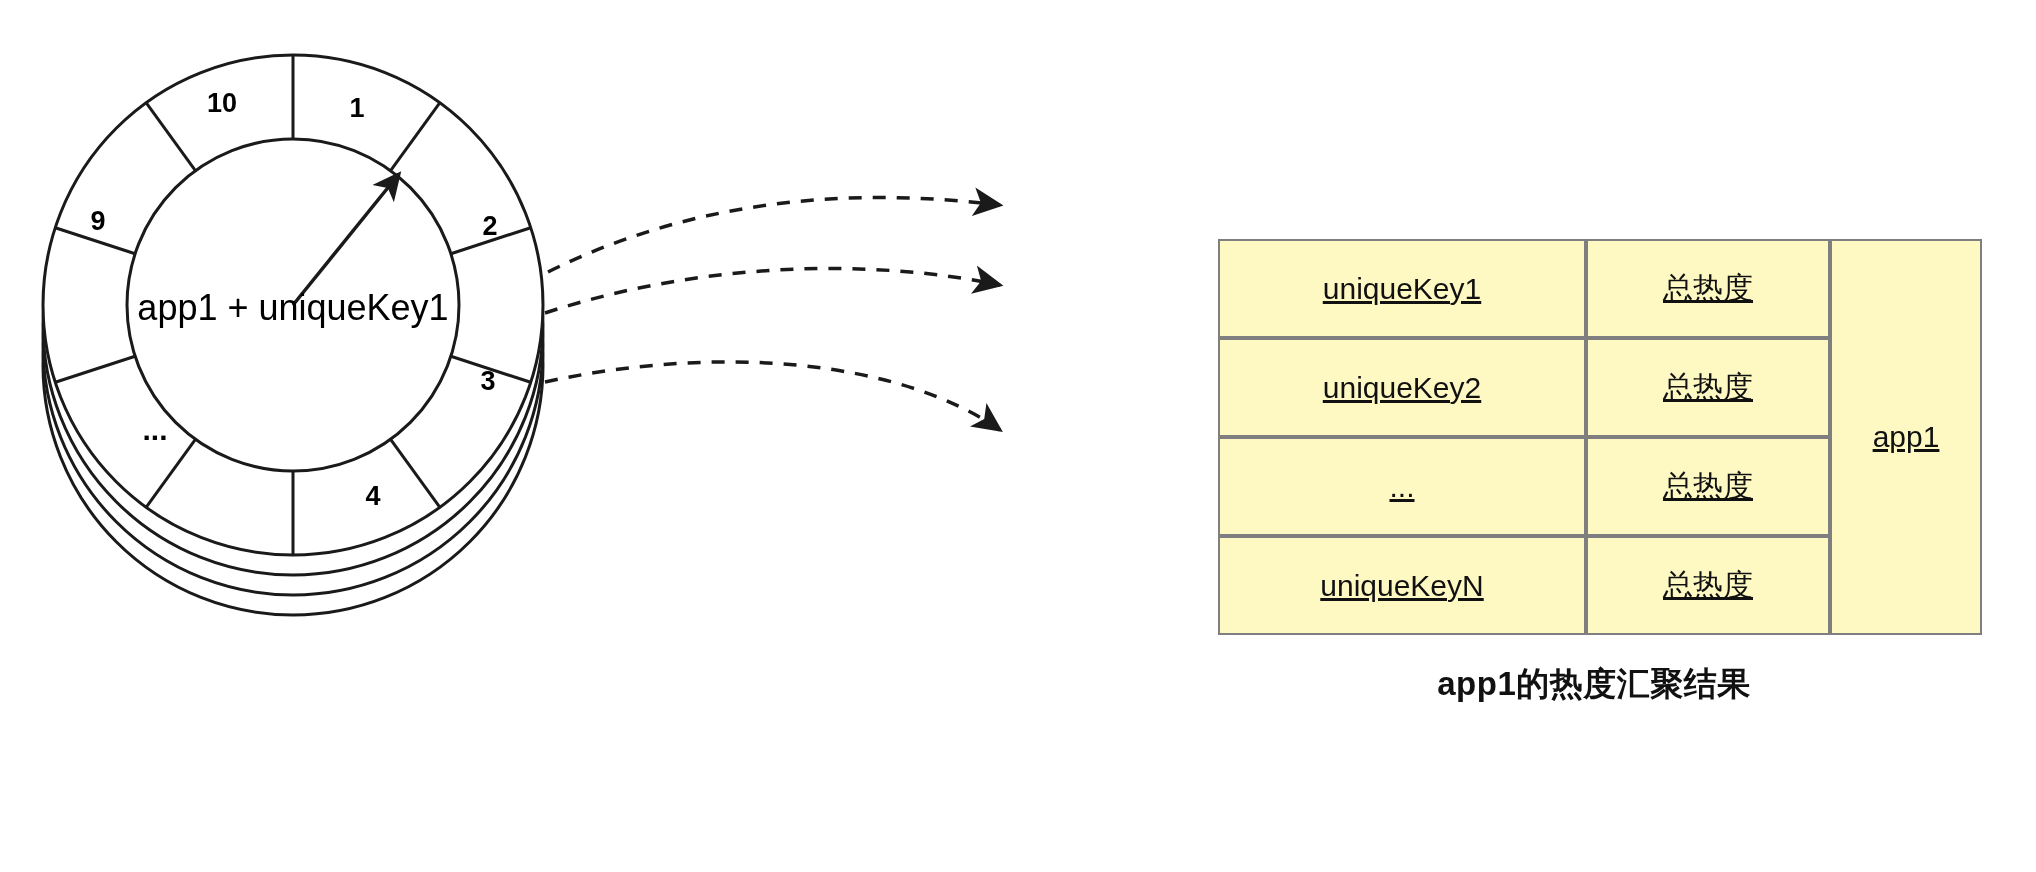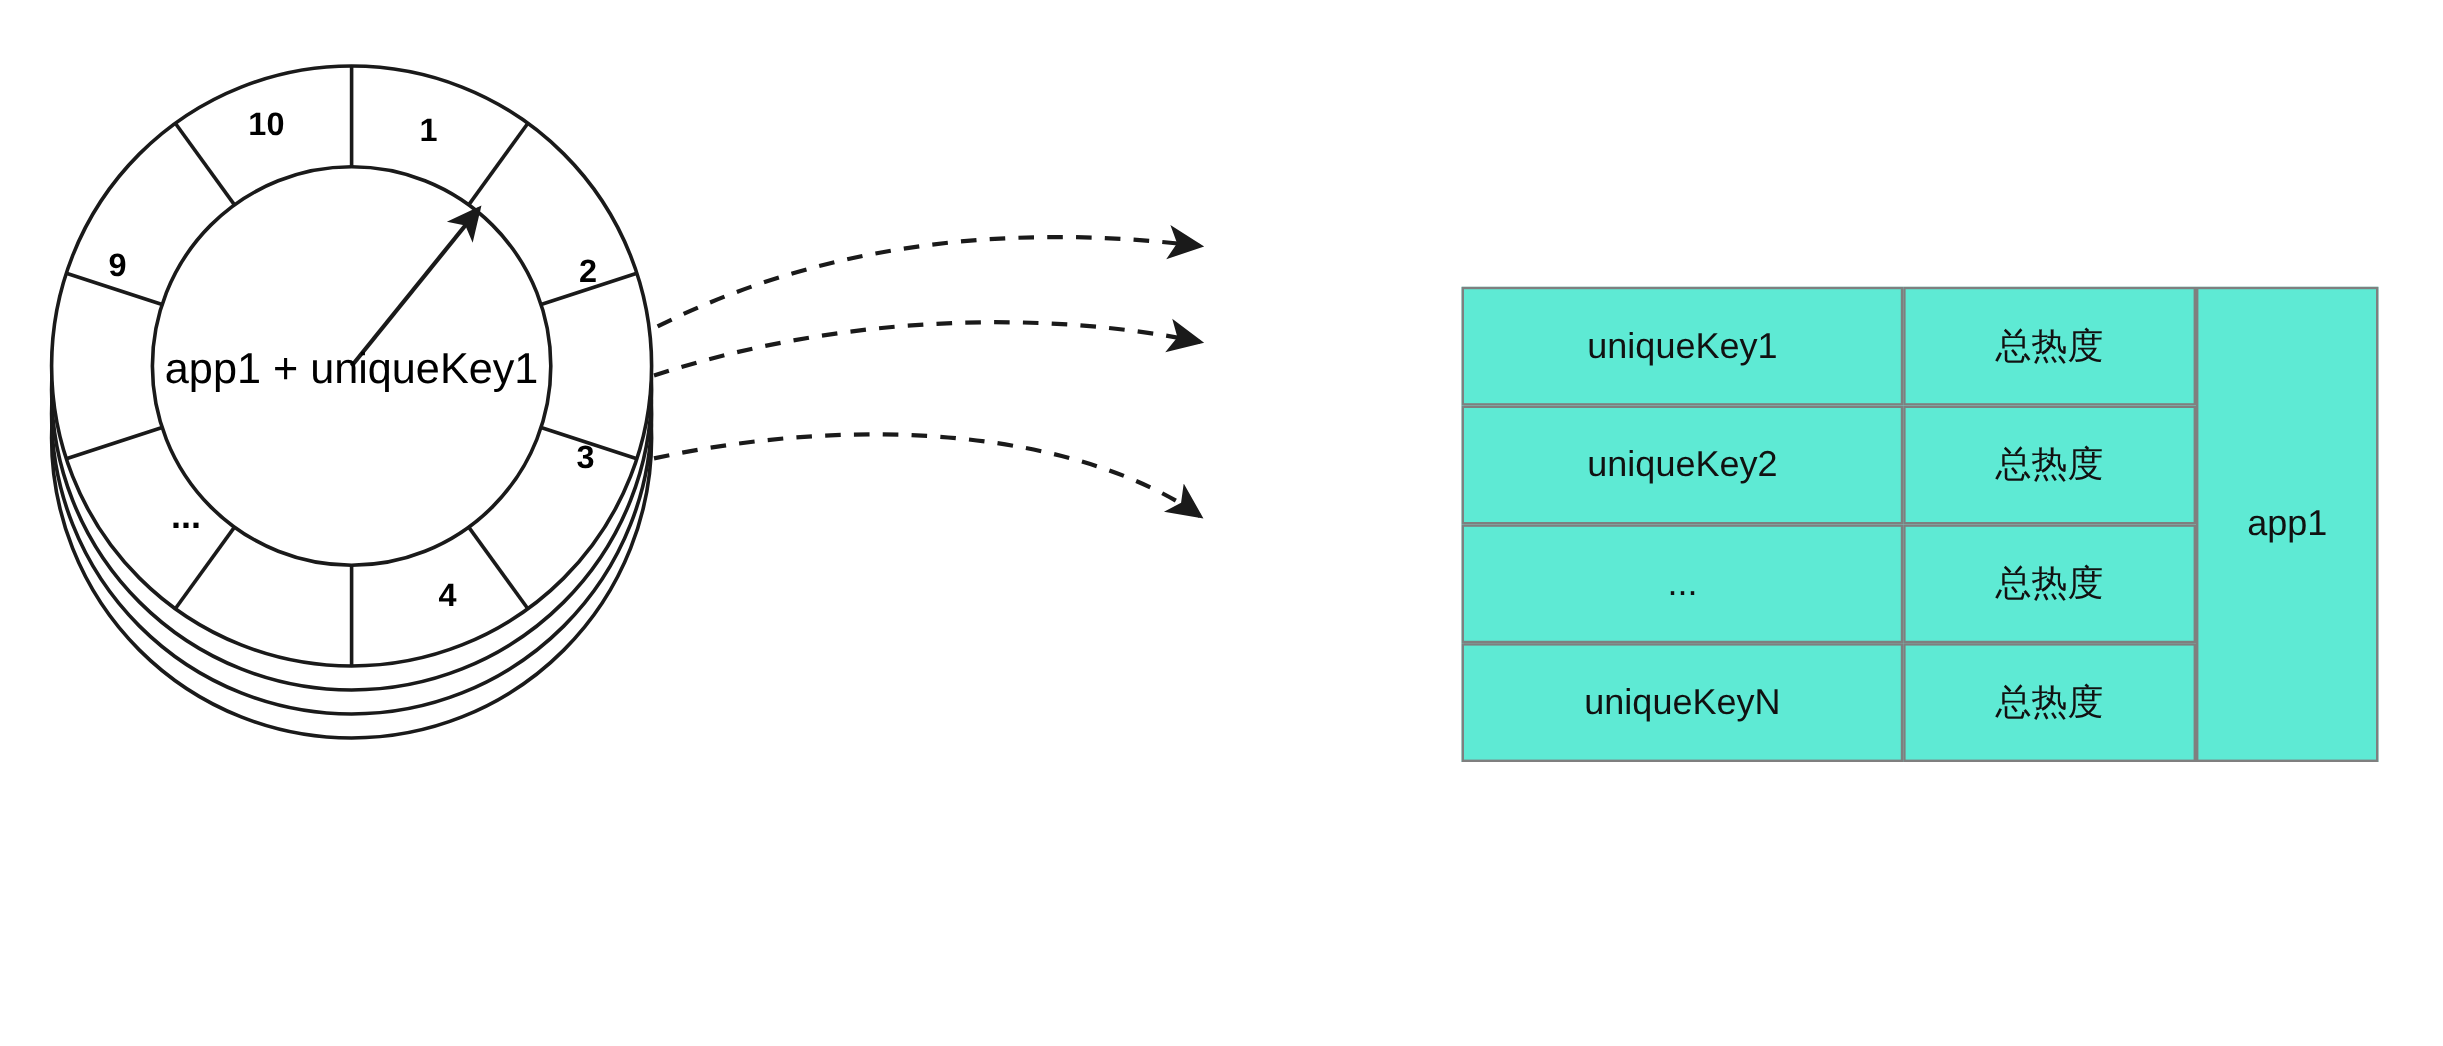--- a/index.html
+++ b/index.html
@@ -84,29 +84,30 @@
     position: absolute;
     left: 1218px;
     top: 239px;
   }
   table.agg-table {
     border-collapse: separate;
     border-spacing: 0;
     table-layout: fixed;
   }
   table.agg-table td {
-    background: #5eead4;
+    background: #fef9c3;
     border: 2px solid #7f7f7f;
     font-family: "Liberation Sans", "DejaVu Sans", sans-serif;
     font-size: 30px;
     color: #111111;
     text-align: center;
     vertical-align: middle;
     padding: 0;
     height: 95px;
+    text-decoration: underline;
   }
   td.col-key   { width: 364px; }
   td.col-heat  { width: 240px; }
   td.col-app   { width: 148px; }
 
   #agg-caption {
     position: absolute;
     left: 1218px;
     top: 662px;
     width: 752px;
@@ -216,15 +217,16 @@
           <td class="col-heat">总热度</td>
         </tr>
         <tr>
           <td class="col-key">uniqueKeyN</td>
           <td class="col-heat">总热度</td>
         </tr>
       </tbody>
     </table>
   </div>
 
+  <div id="agg-caption">app1的热度汇聚结果</div>
 
 
 </div>
 
 </body></html>

